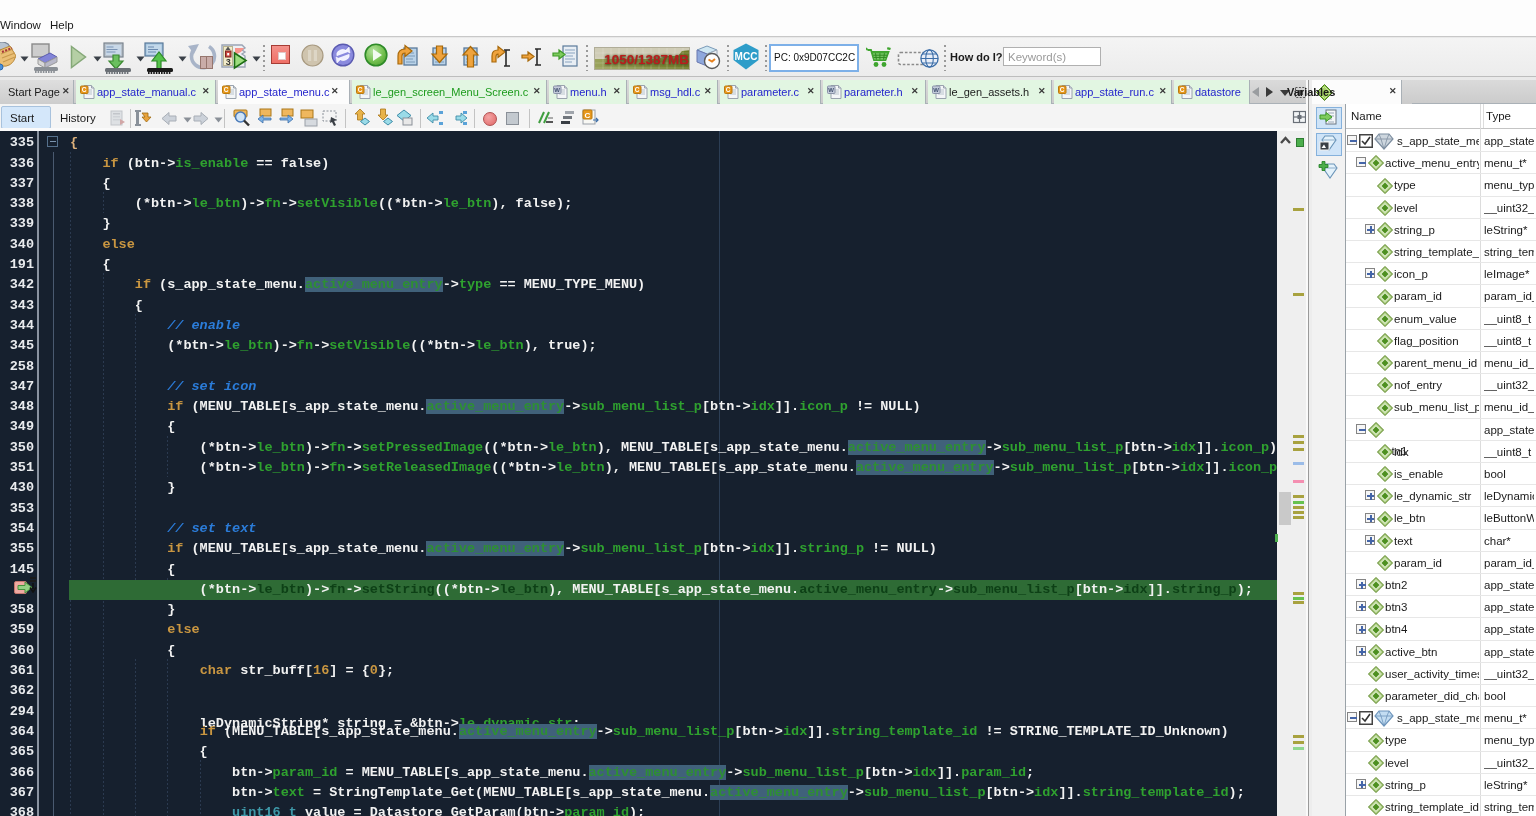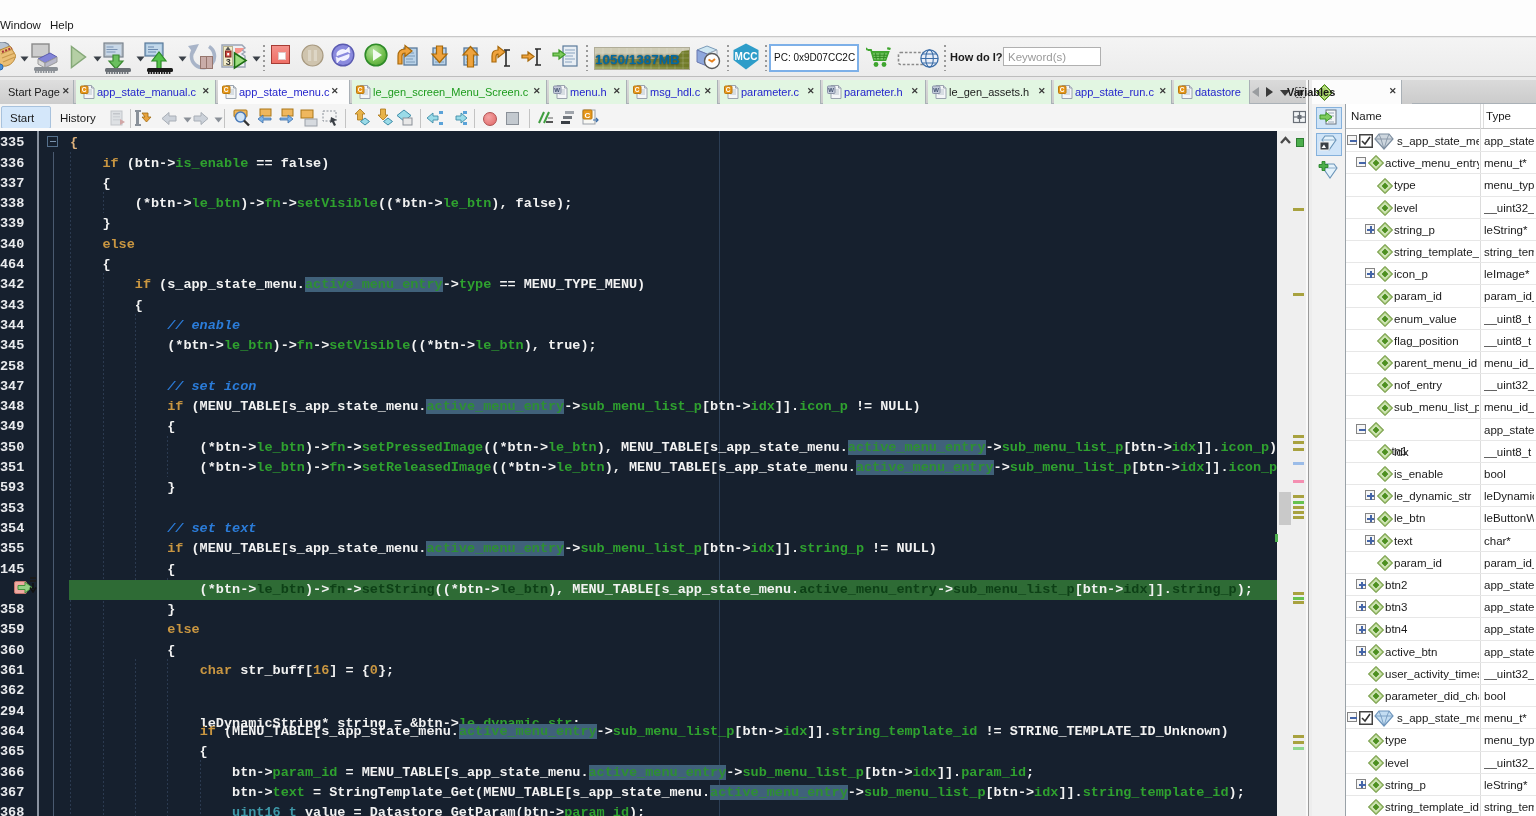--- a/index.html
+++ b/index.html
@@ -3,21 +3,21 @@
 *{margin:0;padding:0;box-sizing:border-box}
 html,body{width:1536px;height:816px;overflow:hidden;background:#e9e9e9;font-family:"Liberation Sans",sans-serif}
 .abs{position:absolute}
 #menubar{position:absolute;left:0;top:0;width:1536px;height:37px;background:#fdfdfd;border-bottom:1px solid #c8c8c8}
 #toolbar{position:absolute;left:0;top:38px;width:1536px;height:39px;background:linear-gradient(#f4f4f4,#ececec);border-bottom:1px solid #bdbdbd}
 #tabrow{position:absolute;left:0;top:80px;width:1536px;height:24px;background:linear-gradient(#dadada,#cbcbcb)}
 #edtool{position:absolute;left:0;top:104px;width:1312px;height:27.4px;background:#f4f4f4}
 #editor{position:absolute;left:0;top:131.4px;width:1277px;height:684.6px;background:#16202e;overflow:hidden}
 #stripe{position:absolute;left:1277px;top:131.4px;width:29px;height:684.6px;background:#efefef}
 #panel{position:absolute;left:1312px;top:104px;width:224px;height:712px;background:#fff}
-.ln{position:absolute;left:0;width:34px;height:20.3px;text-align:left;
+.ln{position:absolute;left:0;width:34px;height:20.3px;text-align:right;
   font:bold 13.5px/20.3px "Liberation Mono",monospace;color:#e9ebee}
 .cl{position:absolute;left:70px;height:20.3px;white-space:pre;
   font:bold 13.5px/20.3px "Liberation Mono",monospace;color:#f2f2f2}
 .k{color:#c99641}.g{color:#2fa12f}.t{color:#3e98a8}.c{color:#2b7cd9;font-style:italic}
 .d{color:#0d4016}.b{color:#dfb27c}
 .hl{background:#40617a;color:#2e8f33}
 .tabt{font:11px "Liberation Sans",sans-serif}
 .tabx{font:bold 9px "Liberation Sans",sans-serif;color:#3a3a3a}
 .lbl{font:11.5px "Liberation Sans",sans-serif}
 .vname,.vtype{position:absolute;font:11.5px "Liberation Sans",sans-serif;color:#1a1a1a;white-space:pre;overflow:hidden}
@@ -179,21 +179,21 @@
           <stop offset="0" stop-color="#9aa35c"></stop>
           <stop offset="1" stop-color="#6f7a26"></stop>
         </linearGradient>
       </defs>
       <polygon points="0,11 62,11 72,8 83,8 87,3 96,2 96,23 0,23" fill="url(#mg)"></polygon>
       <g stroke="#ffffff" stroke-opacity="0.18">
         <path d="M8 0V23M16 0V23M24 0V23M32 0V23M40 0V23M48 0V23M56 0V23M64 0V23M72 0V23M80 0V23M88 0V23"></path>
         <path d="M0 5H96M0 10H96M0 15H96M0 20H96"></path>
       </g>
     </svg>
-    <div style="position:absolute;left:0;top:0;width:100%;text-align:left;font:bold 13.5px 'Liberation Sans';color:#0369a1;line-height:23px;text-shadow:0 1px 2px #55552a,0 0 3px #55552a">1050/1387MB</div>
+    <div style="position:absolute;left:0;top:0;width:100%;text-align:right;font:bold 13.5px 'Liberation Sans';color:#b91c1c;line-height:23px;text-shadow:0 1px 2px #55552a,0 0 3px #55552a">1050/1387MB</div>
   </div>
 <svg class="abs" style="left:694px;top:43px" width="27" height="27" viewBox="0 0 27 27">
     <polygon points="3,7 13,3 23,7 13,11" fill="#cfe7f2" stroke="#7a9ab8"></polygon>
     <polygon points="3,7 13,11 13,23 3,19" fill="#8fa8dc" stroke="#6a78b0"></polygon>
     <polygon points="13,11 23,7 23,19 13,23" fill="#eef2f6" stroke="#9aa8b8"></polygon>
     <circle cx="18" cy="18" r="7.5" fill="#fdfdfd" stroke="#5a5a5a" stroke-width="1.4"></circle>
     <path d="M14.5 16.5 L18 18.5 L21 16" stroke="#e8821e" stroke-width="2" fill="none"></path>
   </svg>
 <div class="abs" style="left:727px;top:45px;width:2px;height:26px;background:repeating-linear-gradient(#9a9a9a 0 2px, transparent 2px 5px)"></div>
 <svg class="abs" style="left:733px;top:43px" width="26" height="27" viewBox="0 0 26 27">
@@ -483,42 +483,42 @@
 <div class="ln" style="top:153.5px">336</div>
 <div class="cl" style="top:153.5px">    <span class="k">if</span> (btn-&gt;<span class="g">is_enable</span> == false)</div>
 <div class="ln" style="top:173.8px">337</div>
 <div class="cl" style="top:173.8px">    {</div>
 <div class="ln" style="top:194.1px">338</div>
 <div class="cl" style="top:194.1px">        (*btn-&gt;<span class="g">le_btn</span>)-&gt;<span class="g">fn</span>-&gt;<span class="g">setVisible</span>((*btn-&gt;<span class="g">le_btn</span>), false);</div>
 <div class="ln" style="top:214.4px">339</div>
 <div class="cl" style="top:214.4px">    }</div>
 <div class="ln" style="top:234.7px">340</div>
 <div class="cl" style="top:234.7px">    <span class="k">else</span></div>
-<div class="ln" style="top:255.0px">464</div>
+<div class="ln" style="top:255.0px">191</div>
 <div class="cl" style="top:255.0px">    {</div>
 <div class="ln" style="top:275.3px">342</div>
 <div class="cl" style="top:275.3px">        <span class="k">if</span> (s_app_state_menu.<span class="g hl">active_menu_entry</span>-&gt;<span class="g">type</span> == MENU_TYPE_MENU)</div>
 <div class="ln" style="top:295.6px">343</div>
 <div class="cl" style="top:295.6px">        {</div>
 <div class="ln" style="top:315.9px">344</div>
 <div class="cl" style="top:315.9px">            <span class="c">// enable</span></div>
 <div class="ln" style="top:336.2px">345</div>
 <div class="cl" style="top:336.2px">            (*btn-&gt;<span class="g">le_btn</span>)-&gt;<span class="g">fn</span>-&gt;<span class="g">setVisible</span>((*btn-&gt;<span class="g">le_btn</span>), true);</div>
 <div class="ln" style="top:356.5px">258</div>
 <div class="ln" style="top:376.8px">347</div>
 <div class="cl" style="top:376.8px">            <span class="c">// set icon</span></div>
 <div class="ln" style="top:397.1px">348</div>
 <div class="cl" style="top:397.1px">            <span class="k">if</span> (MENU_TABLE[s_app_state_menu.<span class="g hl">active_menu_entry</span>-&gt;<span class="g">sub_menu_list_p</span>[btn-&gt;<span class="g">idx</span>]].<span class="g">icon_p</span> != NULL)</div>
 <div class="ln" style="top:417.4px">349</div>
 <div class="cl" style="top:417.4px">            {</div>
 <div class="ln" style="top:437.7px">350</div>
 <div class="cl" style="top:437.7px">                (*btn-&gt;<span class="g">le_btn</span>)-&gt;<span class="g">fn</span>-&gt;<span class="g">setPressedImage</span>((*btn-&gt;<span class="g">le_btn</span>), MENU_TABLE[s_app_state_menu.<span class="g hl">active_menu_entry</span>-&gt;<span class="g">sub_menu_list_p</span>[btn-&gt;<span class="g">idx</span>]].<span class="g">icon_p</span>);</div>
 <div class="ln" style="top:458.0px">351</div>
 <div class="cl" style="top:458.0px">                (*btn-&gt;<span class="g">le_btn</span>)-&gt;<span class="g">fn</span>-&gt;<span class="g">setReleasedImage</span>((*btn-&gt;<span class="g">le_btn</span>), MENU_TABLE[s_app_state_menu.<span class="g hl">active_menu_entry</span>-&gt;<span class="g">sub_menu_list_p</span>[btn-&gt;<span class="g">idx</span>]].<span class="g">icon_p</span>);</div>
-<div class="ln" style="top:478.3px">593</div>
+<div class="ln" style="top:478.3px">430</div>
 <div class="cl" style="top:478.3px">            }</div>
 <div class="ln" style="top:498.6px">353</div>
 <div class="ln" style="top:518.9px">354</div>
 <div class="cl" style="top:518.9px">            <span class="c">// set text</span></div>
 <div class="ln" style="top:539.2px">355</div>
 <div class="cl" style="top:539.2px">            <span class="k">if</span> (MENU_TABLE[s_app_state_menu.<span class="g hl">active_menu_entry</span>-&gt;<span class="g">sub_menu_list_p</span>[btn-&gt;<span class="g">idx</span>]].<span class="g">string_p</span> != NULL)</div>
 <div class="ln" style="top:559.5px">145</div>
 <div class="cl" style="top:559.5px">            {</div>
 <div class="cl" style="top:579.8px">                (*btn-&gt;<span class="d">le_btn</span>)-&gt;<span class="d">fn</span>-&gt;<span class="d">setString</span>((*btn-&gt;<span class="d">le_btn</span>), MENU_TABLE[s_app_state_menu.<span class="d">active_menu_entry</span>-&gt;<span class="d">sub_menu_list_p</span>[btn-&gt;<span class="d">idx</span>]].<span class="d">string_p</span>);</div>
 <div class="ln" style="top:600.1px">358</div>

